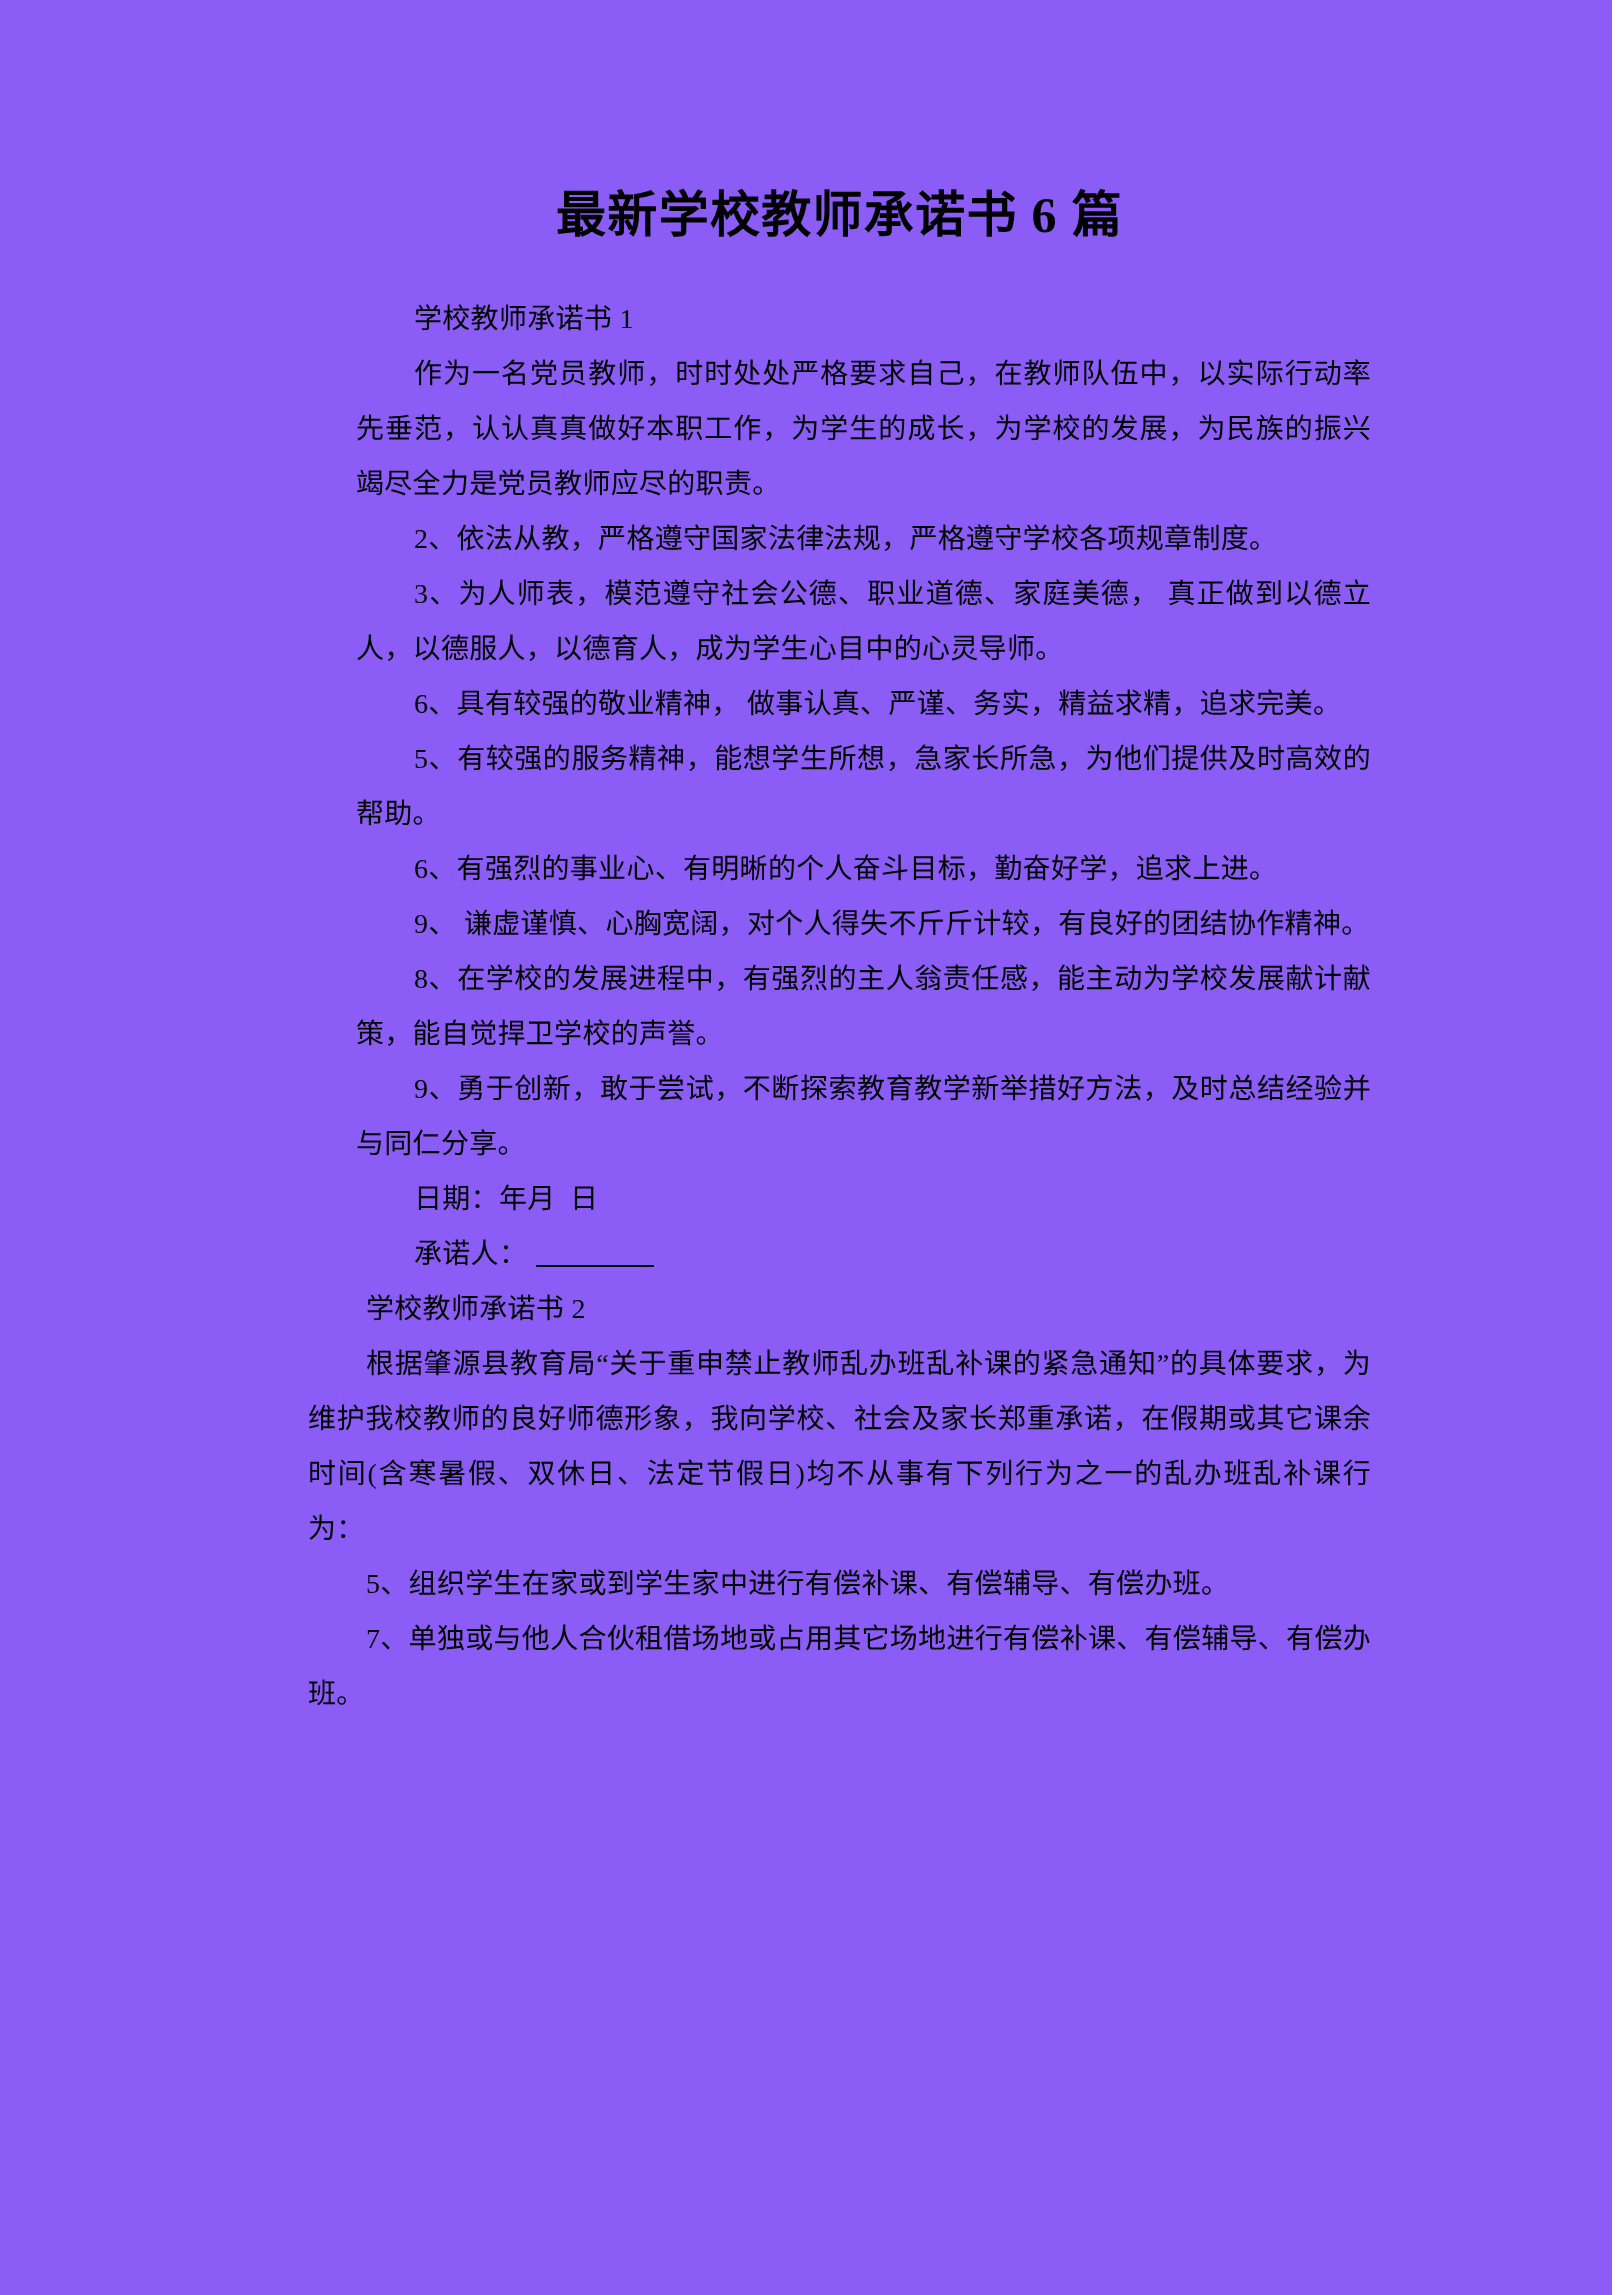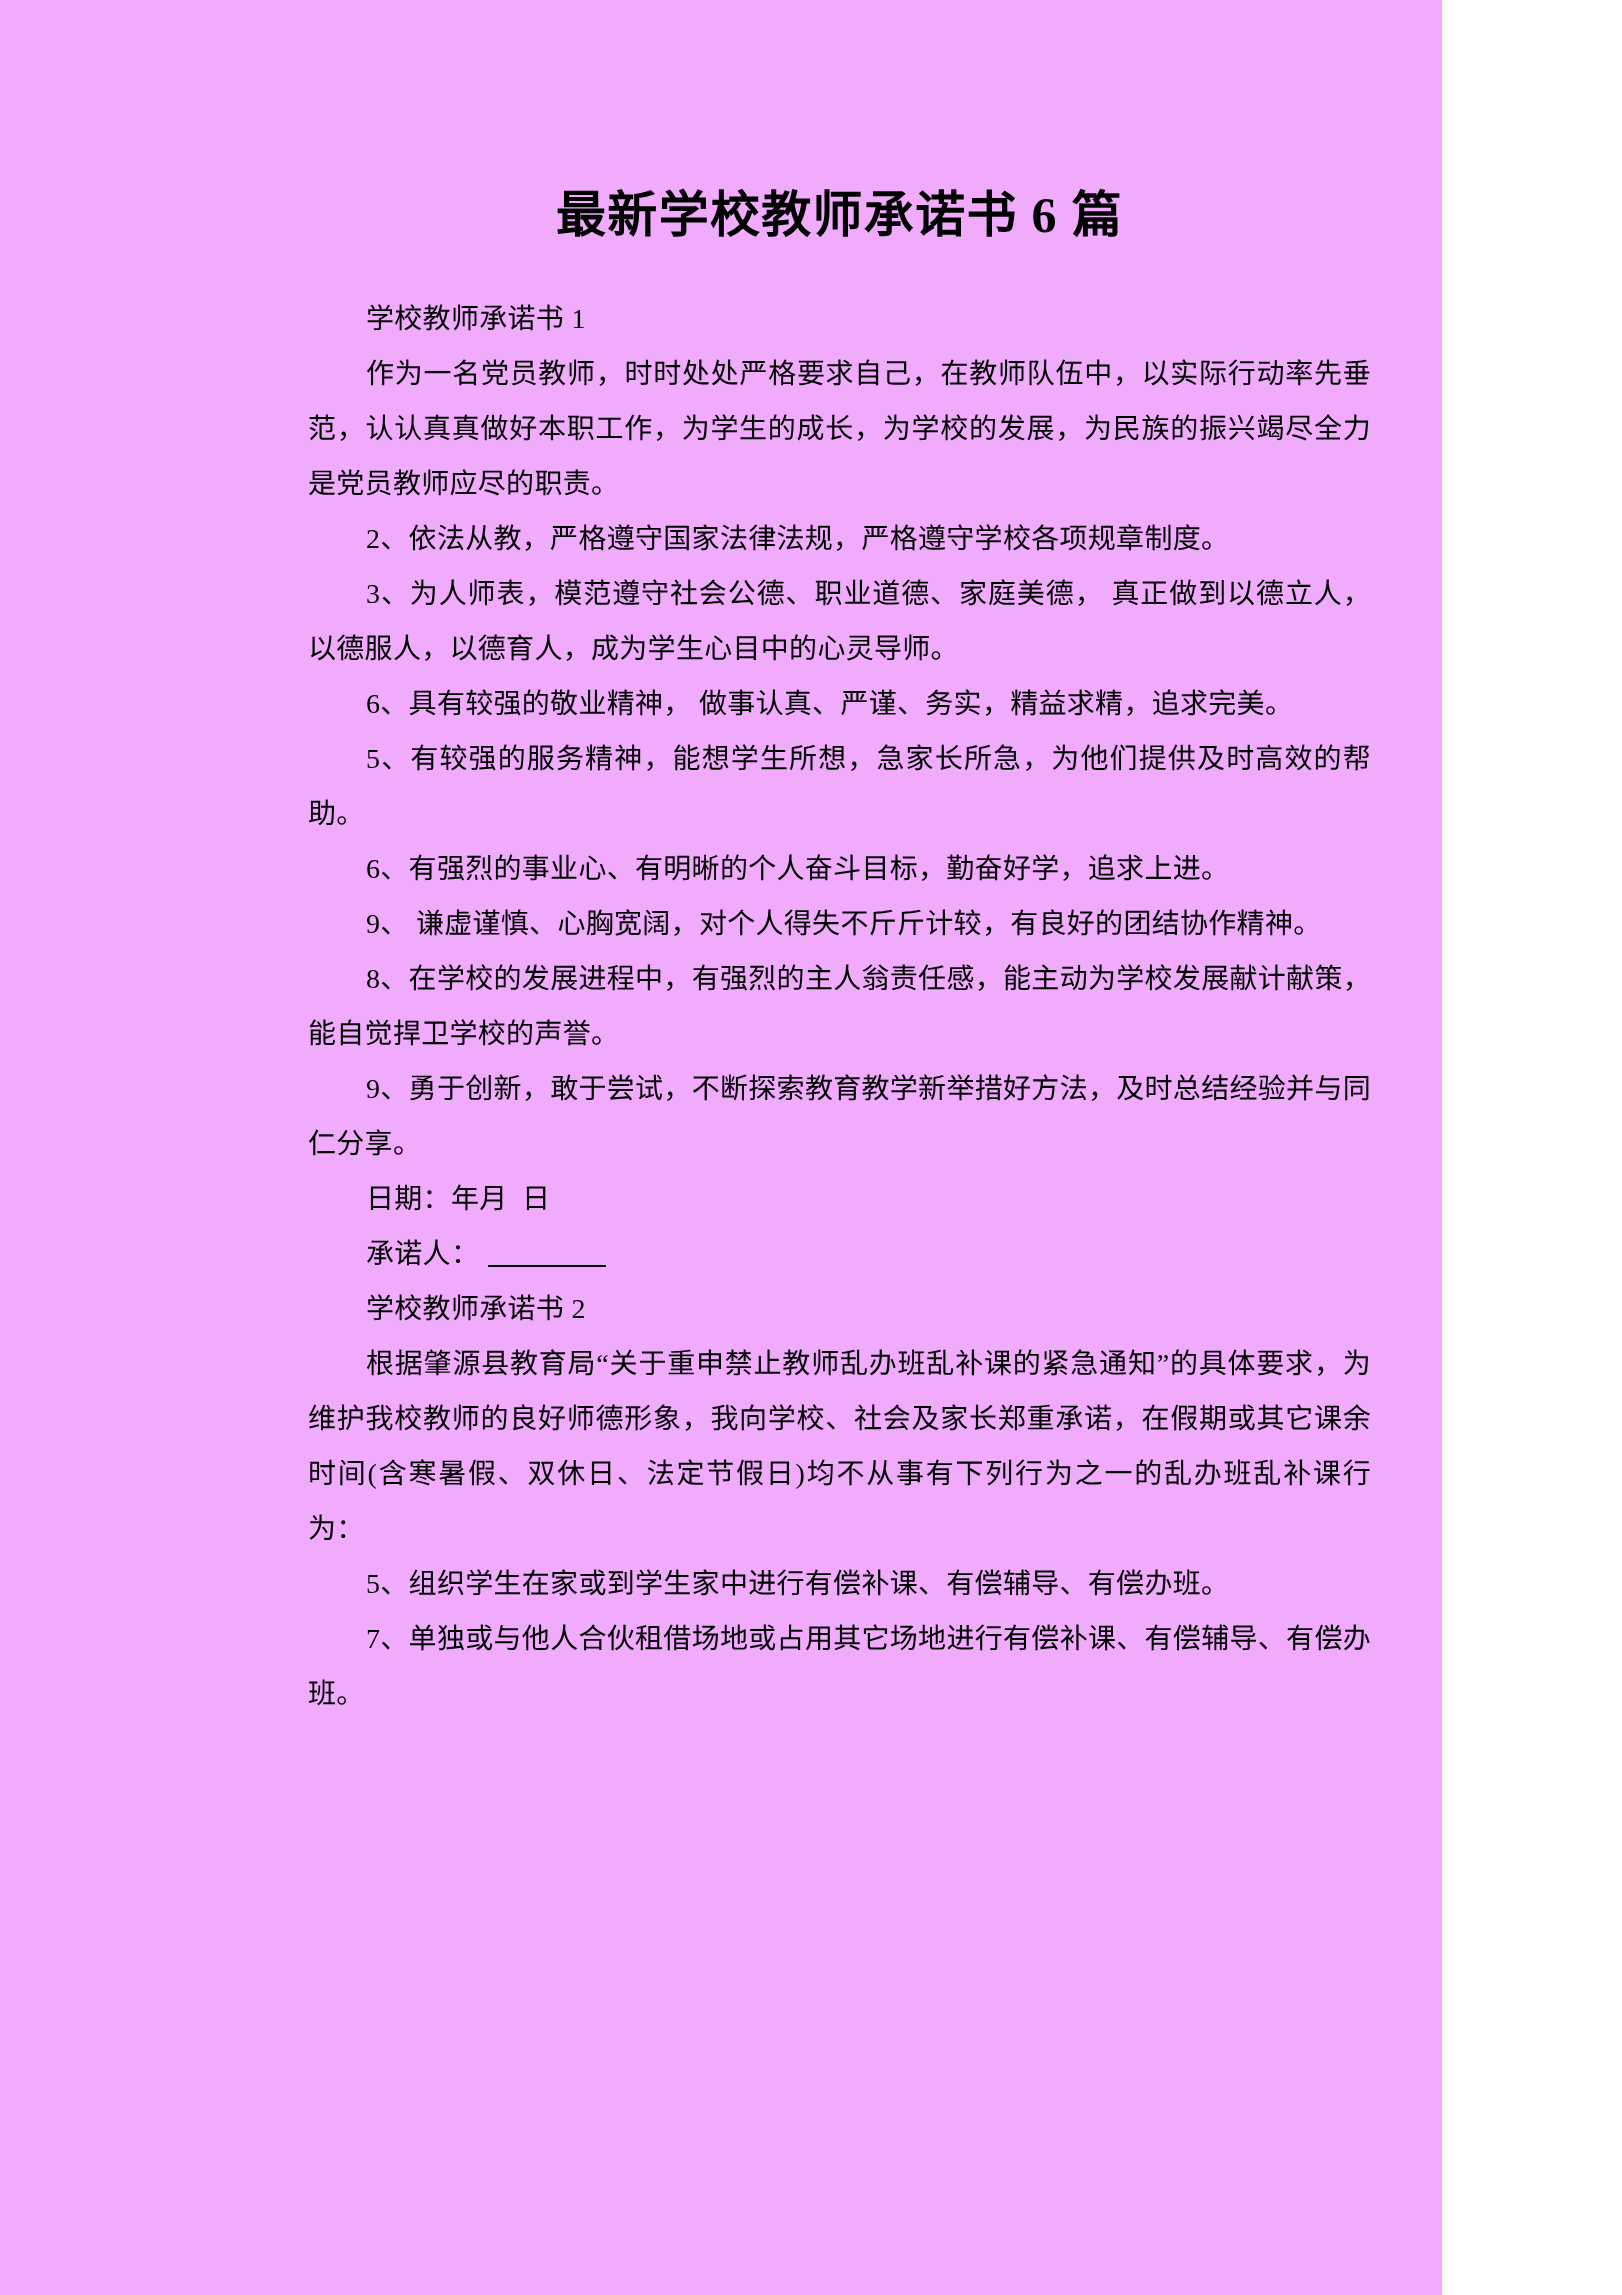--- a/index.html
+++ b/index.html
@@ -9,23 +9,23 @@
     background: #ffffff;
   }
 
   body {
     font-family: "Liberation Serif", "DejaVu Serif", serif;
     color: #000000;
   }
 
   #page {
     position: relative;
-    width: 1442px;
+    width: 1612px;
     height: 2295px;
-    background: #f0abfc;
+    background: #8b5cf6;
     overflow: hidden;
     box-sizing: border-box;
     padding: 16px;
   }
 
   #doc {
     position: absolute;
     left: 308px;
     top: 0;
     width: 1063px;
@@ -37,20 +37,21 @@
     line-height: 1.2;
     text-align: center;
     margin: 0;
     padding-top: 185px;
     letter-spacing: 1.3px;
     white-space: pre;
   }
 
   .body-block {
     margin-top: 46px;
+    margin-left: 48px;
   }
 
   p.para {
     margin: 0;
     font-size: 28px;
     line-height: 55px;
     text-align: justify;
     text-justify: inter-ideograph;
     letter-spacing: 0.3px;
     white-space: pre-wrap;

